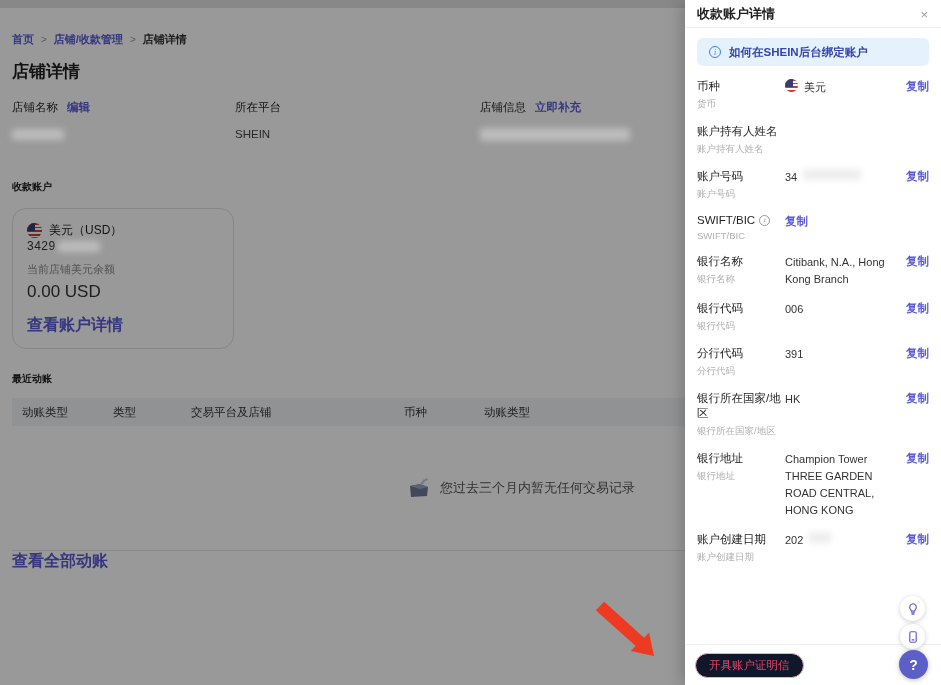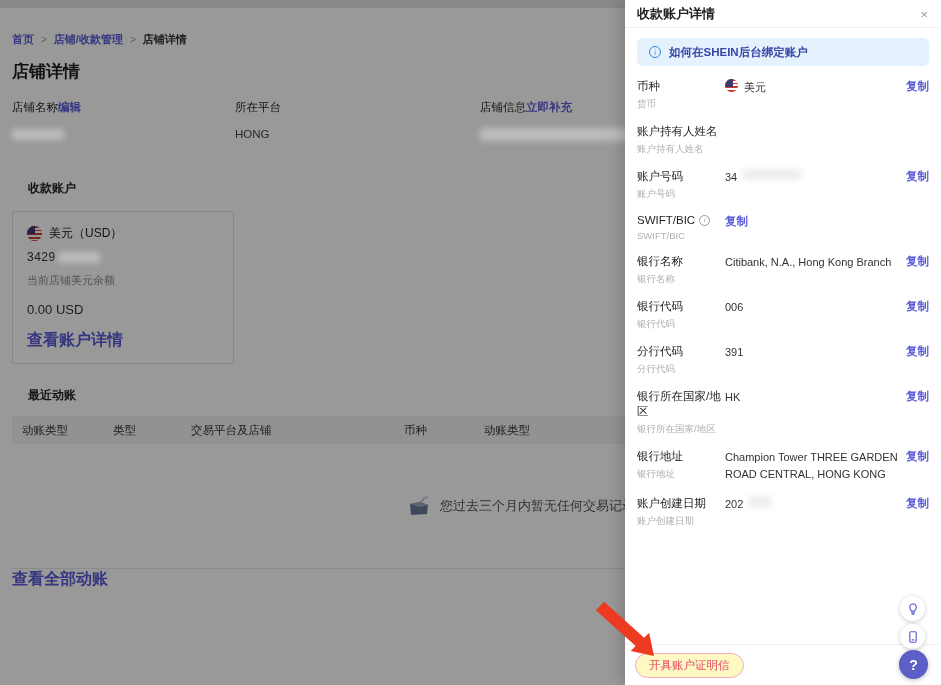--- a/index.html
+++ b/index.html
@@ -12,72 +12,72 @@
   .page{position:absolute;inset:0;background:#fff}
   .topbar{height:8px;background:#e3e3e3}
   .content{padding:0 12px}
   .breadcrumb{margin-top:24px;font-size:11px;display:flex;gap:7px;align-items:center}
   .bc-link{color:#5A5BD7;font-weight:bold;cursor:pointer}
   .bc-cur{color:#333;font-weight:bold}
   .bc-sep{color:#999;font-size:10px}
   .page-title{font-size:17px;font-weight:bold;color:#1f1f1f;margin:13px 0 0}
   .store-fields{display:flex;margin-top:17px}
   .sf0{width:223px}.sf1{width:245px}.sf2{flex:1}
-  .sf-lbl{font-size:11.5px;color:#1f1f1f;display:flex;align-items:center}
+  .sf-lbl{font-size:11.5px;color:#1f1f1f;display:flex;gap:9px;align-items:center}
   .sf-action{color:#5A5BD7;font-weight:bold;cursor:pointer}
   .sf-val{margin-top:13px;font-size:11.5px;color:#444;min-height:14px}
   .redact{display:inline-block;position:relative;z-index:12;background:#bcbcbc;border-radius:2px;filter:blur(3px);vertical-align:middle}
   .r-store{width:52px;height:11px}
   .r-info{width:150px;height:13px}
   .r-card{width:42px;height:11px;margin-left:2px}
   .redact-light{display:inline-block;background:#ededed;border-radius:2px;filter:blur(3px);vertical-align:middle;height:11px}
-  .section-title{font-size:12px;font-weight:bold;color:#1f1f1f;margin:38px 16px 0}
+  .section-title{font-size:10px;font-weight:bold;color:#1f1f1f;margin:38px 0 0}
   .section-title.tx{margin-top:23px}
-  .account-card{width:192px;border:1px solid #e0e0e0;border-radius:2px;margin-top:14px;padding:13px 14px 12px}
+  .account-card{width:192px;border:1px solid #e0e0e0;border-radius:14px;margin-top:14px;padding:13px 14px 12px}
   .ac-cur{display:flex;align-items:center;gap:7px;font-size:12px;color:#1f1f1f}
   .flag-us{width:15px;height:15px;border-radius:50%;overflow:hidden;position:relative;flex-shrink:0;
     background:repeating-linear-gradient(180deg,#D5392F 0 1.8px,#fff 1.8px 3.6px);box-shadow:inset 0 0 0 .5px rgba(0,0,0,.15)}
   .flag-us::before{content:"";position:absolute;left:0;top:0;width:8px;height:8px;background:#3C3B6E}
   .flag-sm{width:13px;height:13px}
-  .ac-num{margin-top:8px;font-size:12px;color:#333;letter-spacing:.5px}
+  .ac-num{margin-top:0;font-size:12px;color:#333;letter-spacing:.5px}
   .ac-ball{margin-top:9px;font-size:11px;color:#8c8c8c}
-  .ac-bal{margin-top:14px;font-size:13px;color:#333}
+  .ac-bal{margin-top:5px;font-size:17px;color:#333}
   .link{color:#5A5BD7;font-size:16px;font-weight:bold;cursor:pointer}
   .ac-link{display:inline-block;margin-top:13px}
   .thead{margin-top:12px;background:#f2f3f5;height:28px;display:flex;align-items:center;font-size:11.5px;color:#333}
   .th{padding-left:10px;box-sizing:border-box}
   .th.c0{width:91px}.th.c1{width:78px}.th.c2{width:213px}.th.c3{width:80px}.th.c4{flex:1}
   .empty{margin-top:52px;margin-left:395px;display:flex;align-items:center;gap:9px;width:fit-content}
   .empty-text{font-size:13px;color:#555}
   .divider{border-top:1px solid #e6e6e6;margin-top:52px}
   .view-all{display:inline-block;margin-top:0}
   
   .overlay{position:absolute;inset:0;background:rgba(0,0,0,.40);z-index:10}
   
-  .drawer{position:absolute;top:0;right:0;width:316px;height:685px;background:#fff;z-index:20;
+  .drawer{position:absolute;top:0;right:0;width:256px;height:685px;background:#fff;z-index:20;
     box-shadow:-4px 0 14px rgba(0,0,0,.18);display:flex;flex-direction:column;box-sizing:border-box}
   .d-header{display:flex;justify-content:space-between;align-items:center;padding:5px 13px 4px 12px;border-bottom:1px solid #f0f0f0}
   .d-title{font-size:13px;font-weight:bold;color:#1f1f1f}
   .d-close{font-size:13px;color:#999;cursor:pointer;line-height:1}
   .d-body{flex:1;padding:10px 12px 0;overflow:hidden}
   .banner{height:28px;background:#E5F2FD;border-radius:6px;display:flex;align-items:center;gap:8px;padding:0 12px;margin-bottom:13px}
   .banner-txt{font-size:11.5px;color:#3545A8;font-weight:bold}
   .info-circ{width:12px;height:12px;border-radius:50%;border:1px solid #3585E0;color:#3585E0;font-size:8px;
     display:flex;align-items:center;justify-content:center;font-style:italic;font-family:"Liberation Serif",serif;flex-shrink:0;box-sizing:border-box}
   .info-circ.grey{border-color:#9a9a9a;color:#9a9a9a;width:11px;height:11px;font-size:7px}
   .field{display:flex;align-items:flex-start;margin-bottom:13px;min-height:27px}
   .f-labels{width:88px;flex-shrink:0}
   .f-label{font-size:11.5px;color:#1f1f1f;display:flex;align-items:center;gap:4px}
   .f-sub{font-size:9.5px;color:#b0b0b0;margin-top:4px}
   .f-value{flex:1;font-size:11px;color:#333;line-height:1.55;display:flex;align-items:flex-start;gap:6px;flex-wrap:wrap;padding-right:6px;min-width:0}
   .f-copy{font-size:11.5px;color:#5A5BD7;font-weight:bold;flex-shrink:0;cursor:pointer}
   .field:nth-child(3) .redact-light{width:58px}
   .field:nth-child(10) .redact-light{width:22px}
   .d-footer{border-top:1px solid #f0f0f0;height:40px;display:flex;align-items:center;padding-left:10px;flex-shrink:0}
-  .cert-btn{border:1px solid #F3AEBE;color:#E64566;background:#fef9c3;border-radius:13px;height:25px;
+  .cert-btn{border:1px solid #F3AEBE;color:#E64566;background:#0f172a;border-radius:13px;height:25px;
     padding:0 13px;font-size:11.5px;cursor:pointer;font-family:inherit}
   
   .fab{position:absolute;z-index:40;border-radius:50%;display:flex;align-items:center;justify-content:center;cursor:pointer}
   .fab-bulb{right:16px;top:596px;width:25px;height:25px;background:#fff;box-shadow:0 1px 5px rgba(0,0,0,.2)}
   .fab-doc{right:16px;top:624px;width:25px;height:25px;background:#fff;box-shadow:0 1px 5px rgba(0,0,0,.2)}
   .fab-help{right:13px;top:650px;width:29px;height:29px;background:#5B5FC7;color:#fff;font-weight:bold;font-size:14px;box-shadow:0 1px 5px rgba(0,0,0,.25)}
   .arrow-annot{position:absolute;left:592px;top:600px;z-index:45;pointer-events:none}
 </style>
 </head>
 <body>
@@ -98,21 +98,21 @@
           <div class="sf-lbl">
             <span>店铺名称</span>
             <span class="sf-action">编辑</span>
           </div>
           <div class="sf-val"><span class="redact r-store"></span></div>
         </div>
         <div class="sf1">
           <div class="sf-lbl">
             <span>所在平台</span>
           </div>
-          <div class="sf-val">HONG</div>
+          <div class="sf-val">SHEIN</div>
         </div>
         <div class="sf2">
           <div class="sf-lbl">
             <span>店铺信息</span>
             <span class="sf-action">立即补充</span>
           </div>
           <div class="sf-val"><span class="redact r-info"></span></div>
         </div>
       </div>
 

